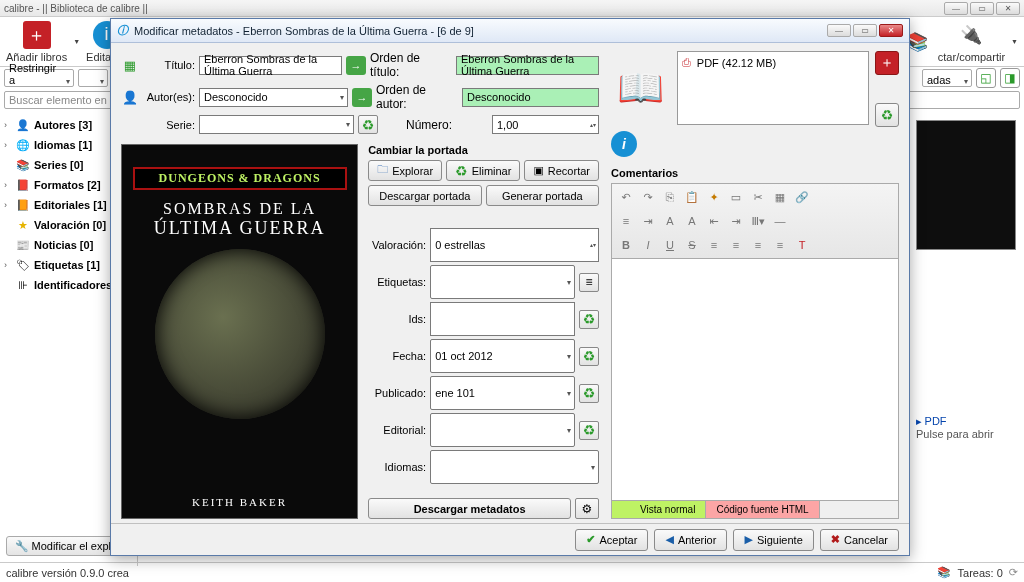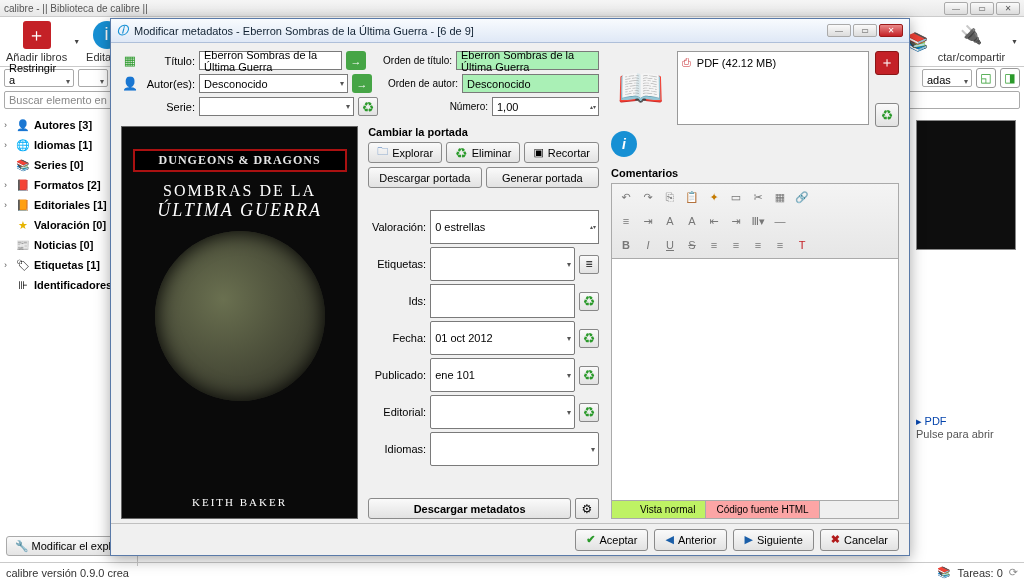--- a/index.html
+++ b/index.html
@@ -48,34 +48,34 @@
 .dlg-sys { margin-left: auto; display: flex; gap: 2px; }
 .dlg-sys .sys-btn.close { background: linear-gradient(#e98a8a,#c42127); color: #fff; border-color: #9a1a1a; }
 
 .dlg-body { flex: 1; padding: 8px 10px 4px 10px; display: flex; gap: 12px; overflow: hidden; }
 .col-left { width: 478px; display: flex; flex-direction: column; }
 .col-right { flex: 1; display: flex; flex-direction: column; }
 
 .field-row { display: flex; align-items: center; gap: 4px; margin-bottom: 4px; }
 .field-icon { width: 18px; height: 18px; display: flex; align-items: center; justify-content: center; font-size: 13px; }
 .lbl { width: 52px; text-align: right; font-size: 11px; color: #000; }
-.lbl-r { width: 82px; text-align: right; font-size: 10px; color: #000; }
+.lbl-r { width: 82px; text-align: left; font-size: 12px; color: #000; }
 .inp { flex: 1; height: 19px; border: 1px solid #7a7a7a; background: #fff; padding: 0 4px; display: flex; align-items: center; font-size: 11px; }
 .inp.green { background: #aaf0b6; }
 .inp.combo-arrow { position: relative; padding-right: 16px; }
 .inp.combo-arrow::after { content: "▾"; position: absolute; right: 3px; font-size: 8px; color: #555; }
 .icon-btn-sm { width: 20px; height: 19px; border: 1px solid #888; border-radius: 2px; background: linear-gradient(#fafafa,#e2e2e2); display: flex; align-items: center; justify-content: center; font-size: 12px; }
 .arrow-btn { width: 20px; height: 19px; background: #46a546; border-radius: 3px; display: flex; align-items: center; justify-content: center; color: #fff; font-size: 11px; }
 
 .mid-split { display: flex; gap: 10px; margin-top: 6px; flex: 1; }
 .cover-col { width: 246px; display: flex; flex-direction: column; }
 .cover-big { flex: 1; background: #0a0a0a; border: 1px solid #666; position: relative; display: flex; flex-direction: column; align-items: center; justify-content: flex-start; color: #fff; overflow: hidden; }
-.cover-brand { margin-top: 14px; border: 2px solid #a11; background: #000; color: #e5e5e5; font-family: serif; font-weight: bold; font-size: 12px; padding: 2px 24px; letter-spacing: 1px; }
+.cover-brand { margin-top: 14px; border: 2px solid #a11; background: #000; color: #bef264; font-family: serif; font-weight: bold; font-size: 12px; padding: 2px 24px; letter-spacing: 1px; }
 .cover-title { font-family: Georgia, serif; text-align: center; margin-top: 10px; font-size: 16px; letter-spacing: 2px; }
-.cover-sub { font-family: Georgia, serif; text-align: center; font-size: 18px; letter-spacing: 2px; font-style: italic; }
+.cover-sub { font-family: Georgia, serif; text-align: center; font-size: 18px; letter-spacing: 2px; }
 .cover-art { width: 170px; height: 170px; border-radius: 50%; background: radial-gradient(circle at 40% 40%, #6a7050, #2a2a22); margin-top: 10px; box-shadow: inset 0 0 20px #000; }
 .cover-author { margin-top: auto; margin-bottom: 10px; font-family: Georgia, serif; font-size: 11px; letter-spacing: 2px; }
 
 .meta-col { flex: 1; display: flex; flex-direction: column; }
 .section-h { font-weight: bold; font-size: 11px; margin-bottom: 4px; }
 .btn { height: 21px; border: 1px solid #8a8a8a; border-radius: 3px; background: linear-gradient(#fafafa,#e2e2e2); display: flex; align-items: center; justify-content: center; gap: 4px; padding: 0 8px; font-size: 11px; }
 .btn-row { display: flex; gap: 4px; margin-bottom: 4px; }
 .btn-row .btn { flex: 1; }
 
 .meta-fields { margin-top: 18px; display: flex; flex-direction: column; gap: 3px; }

